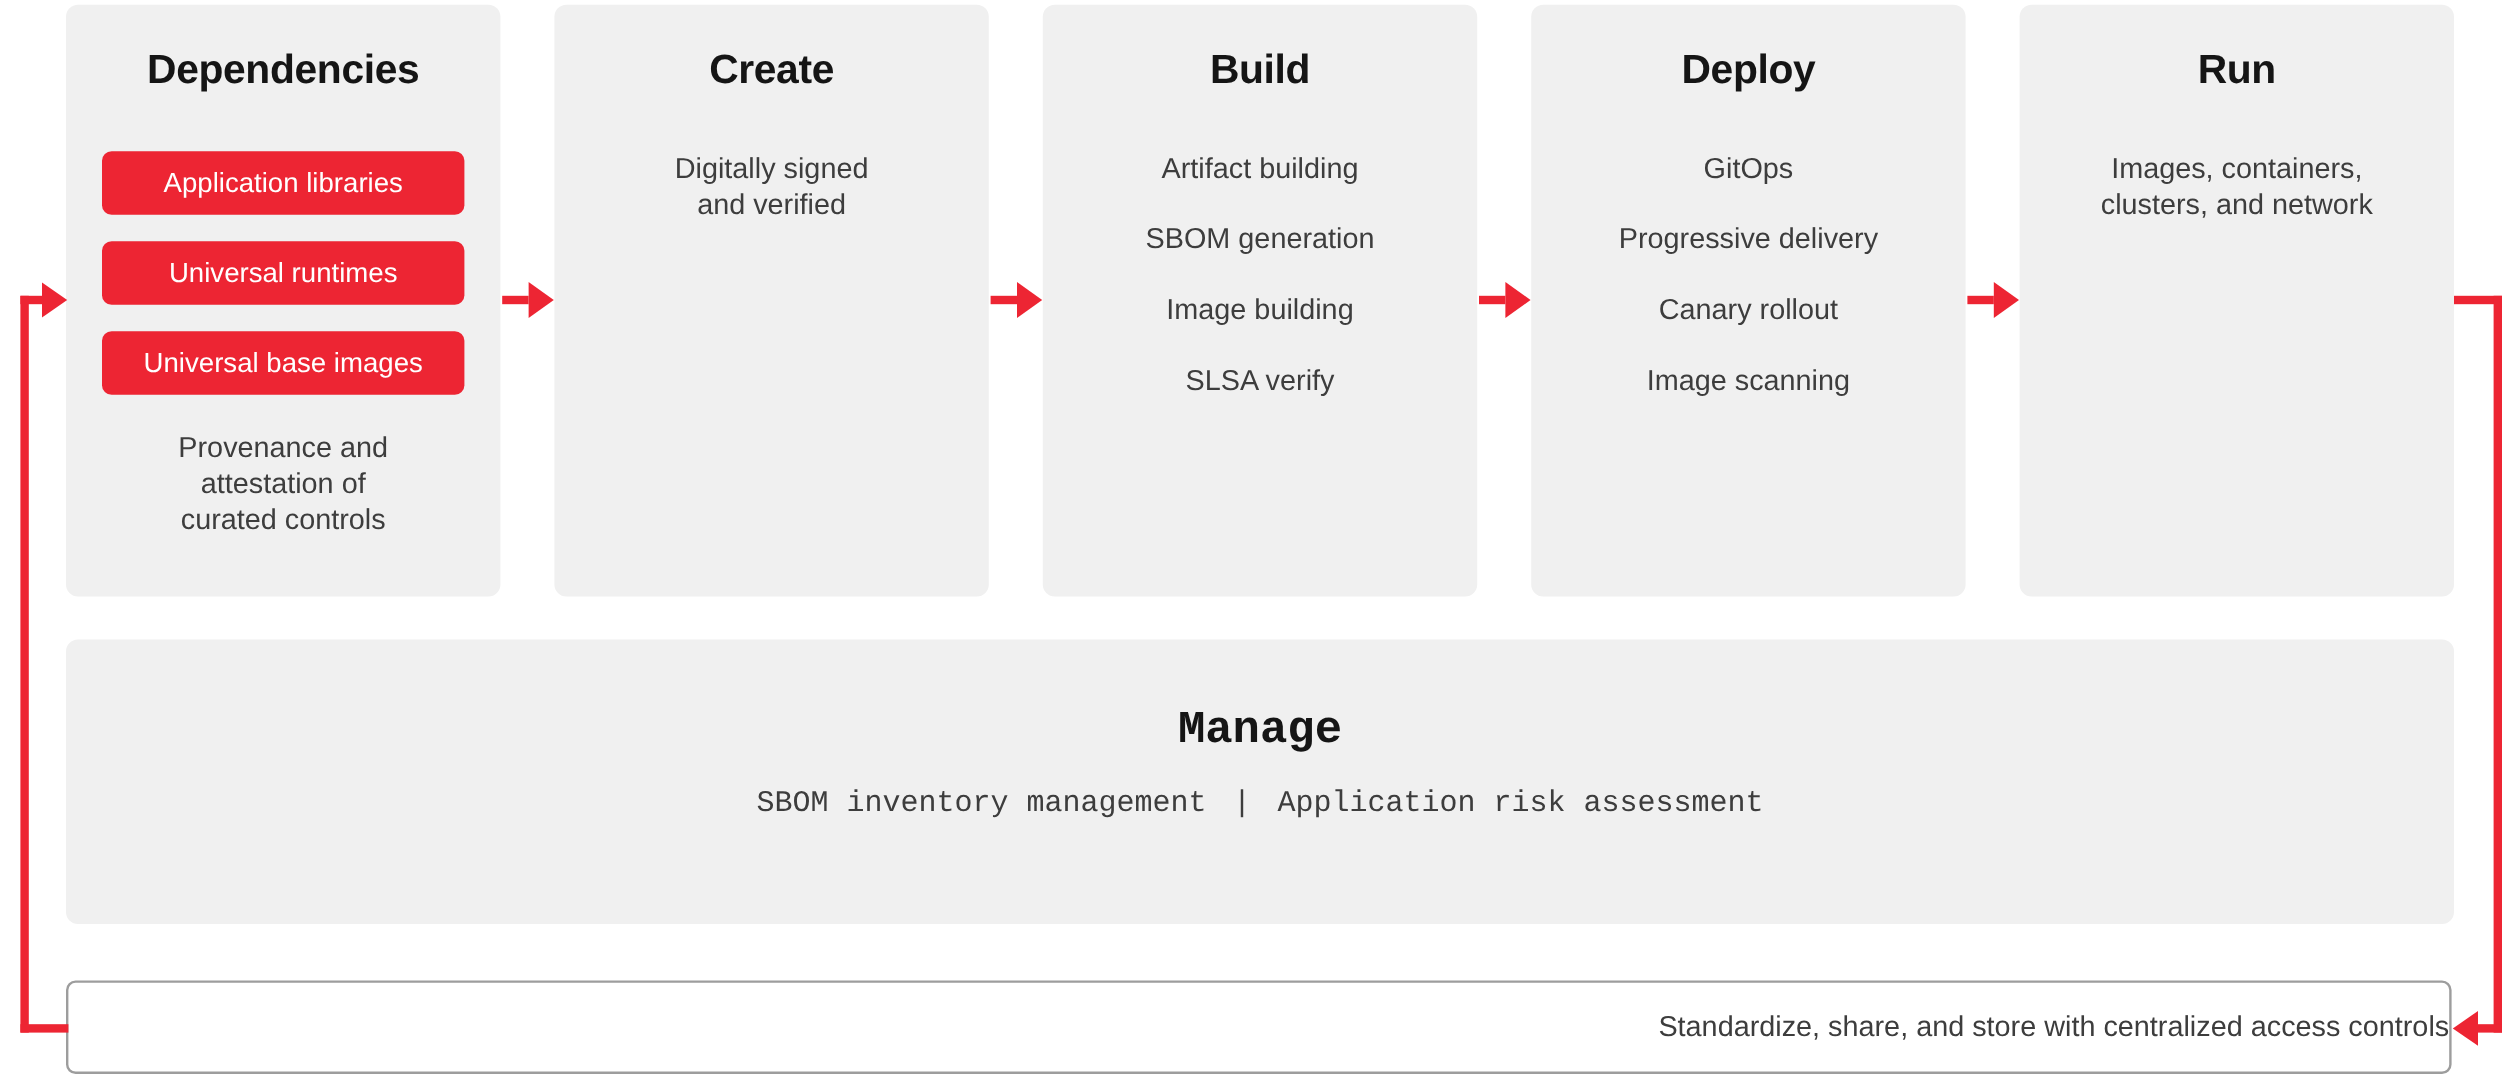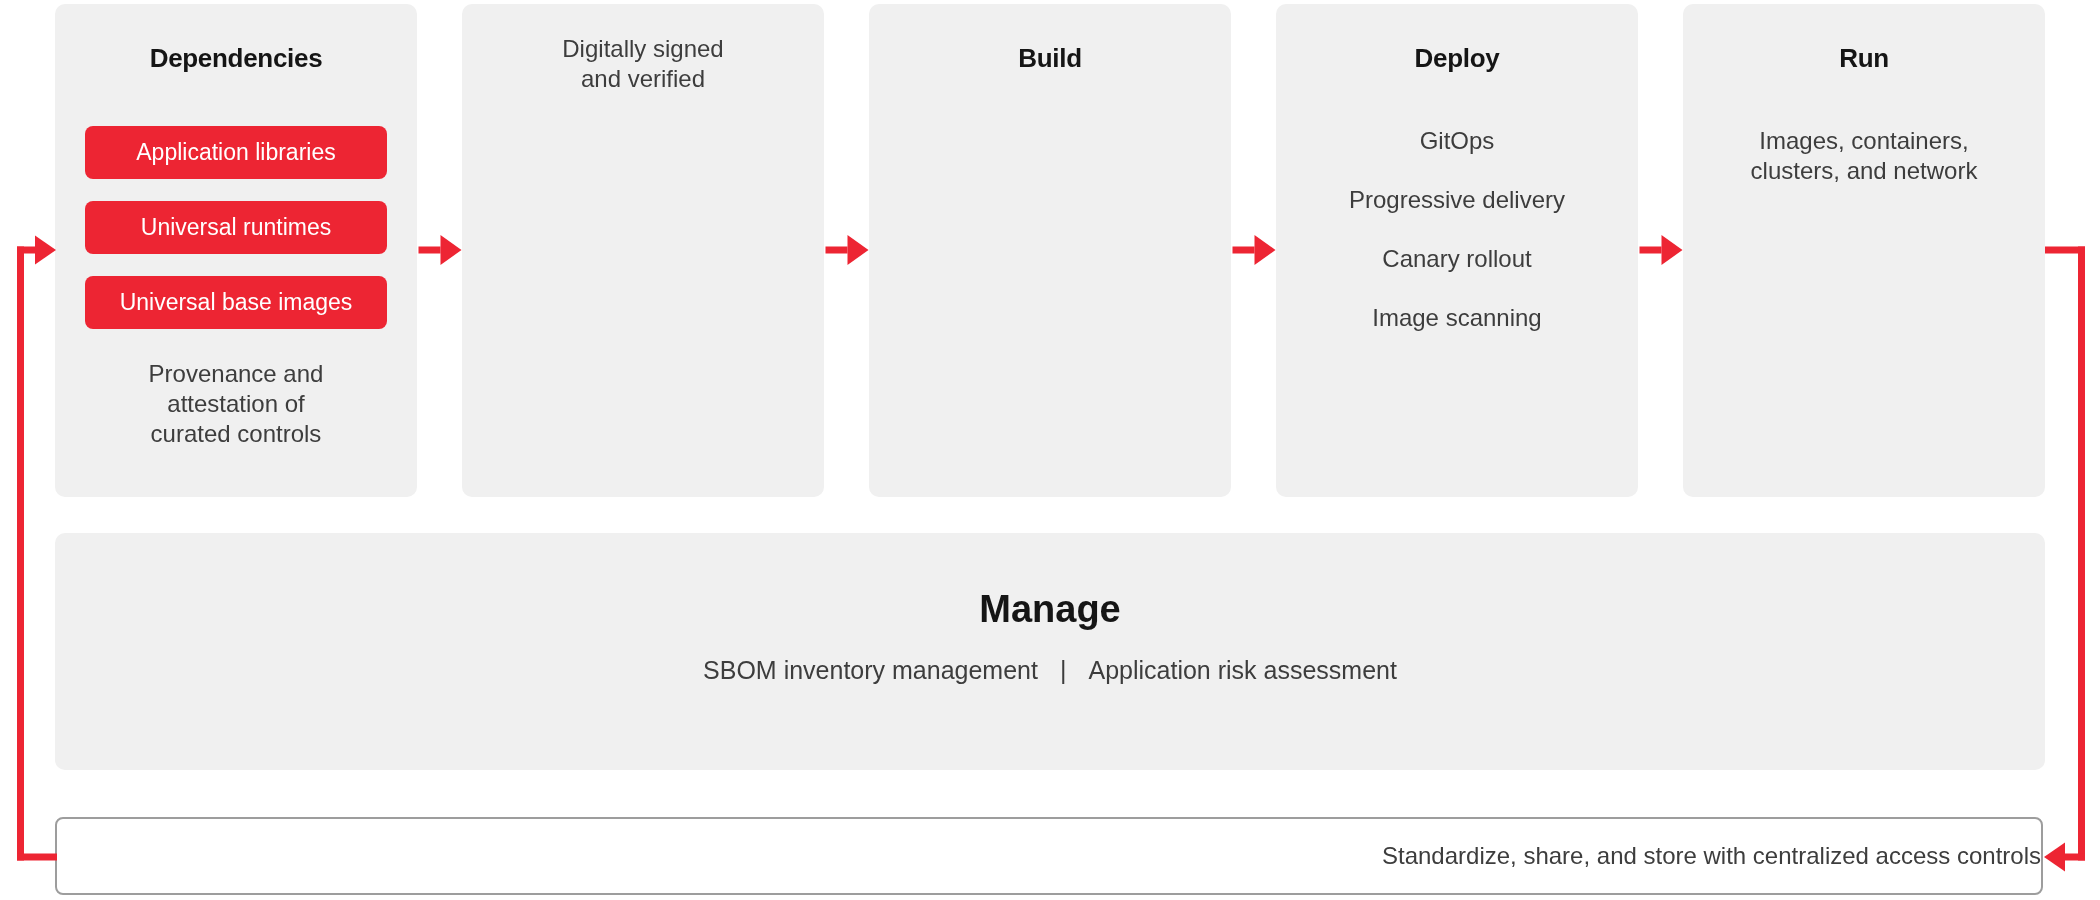--- a/index.html
+++ b/index.html
@@ -19,21 +19,21 @@
   
   .stage-row{
     position:absolute;left:55px;top:4px;width:1990px;height:493px;
     display:flex;gap:45px;
   }
   .stage-card{
     flex:1;background:var(--card-bg);border-radius:10px;
     text-align:center;padding-top:30px;
   }
   .stage-title{
-    font-size:26px;font-weight:700;color:var(--title-color);
+    font-size:34px;font-weight:700;color:var(--title-color);
     line-height:48px;margin:0 0 44px 0;letter-spacing:-0.3px;
   }
   .stage-content{padding:0 14px;}
   .pill{
     height:53px;margin:0 16px 22px 16px;border-radius:8px;
     background:var(--accent);color:#ffffff;font-size:23px;
     display:flex;align-items:center;justify-content:center;
     cursor:default;
   }
   .pill-group{margin-bottom:30px;text-align:right;}
@@ -41,21 +41,21 @@
     font-size:24px;line-height:30px;color:var(--body-color);
     white-space:pre-line;margin:0 0 30px 0;
   }
   .stage-item{
     font-size:24px;line-height:30px;color:var(--body-color);
     margin:0 0 29px 0;
   }
   
   .manage-card{
     position:absolute;left:55px;top:533px;width:1990px;height:237px;
-    background:var(--card-bg);border-radius:10px;text-align:center;
+    background:var(--card-bg);border-radius:10px;text-align:center;font-family:Liberation Mono, monospace;
   }
   .manage-title{
     font-size:38px;font-weight:700;color:var(--title-color);
     line-height:48px;margin:52px 0 0 0;
   }
   .manage-items{
     margin-top:22px;font-size:25px;line-height:30px;color:var(--body-color);
   }
   .manage-sep{display:inline-block;margin:0 22px;color:var(--body-color);}
   
@@ -83,27 +83,34 @@
           <div class="pill">Application libraries</div>
           <div class="pill">Universal runtimes</div>
           <div class="pill">Universal base images</div>
         </div>
         <div class="para">Provenance and
 attestation of
 curated controls</div>
       </div>
     </div>
     <div class="stage-card">
+      <div class="stage-title">Create</div>
       <div class="stage-content">
         <div class="para">Digitally signed
 and verified</div>
       </div>
     </div>
     <div class="stage-card">
       <div class="stage-title">Build</div>
+      <div class="stage-content">
+        <div class="stage-item">Artifact building</div>
+        <div class="stage-item">SBOM generation</div>
+        <div class="stage-item">Image building</div>
+        <div class="stage-item">SLSA verify</div>
+      </div>
     </div>
     <div class="stage-card">
       <div class="stage-title">Deploy</div>
       <div class="stage-content">
         <div class="stage-item">GitOps</div>
         <div class="stage-item">Progressive delivery</div>
         <div class="stage-item">Canary rollout</div>
         <div class="stage-item">Image scanning</div>
       </div>
     </div>

